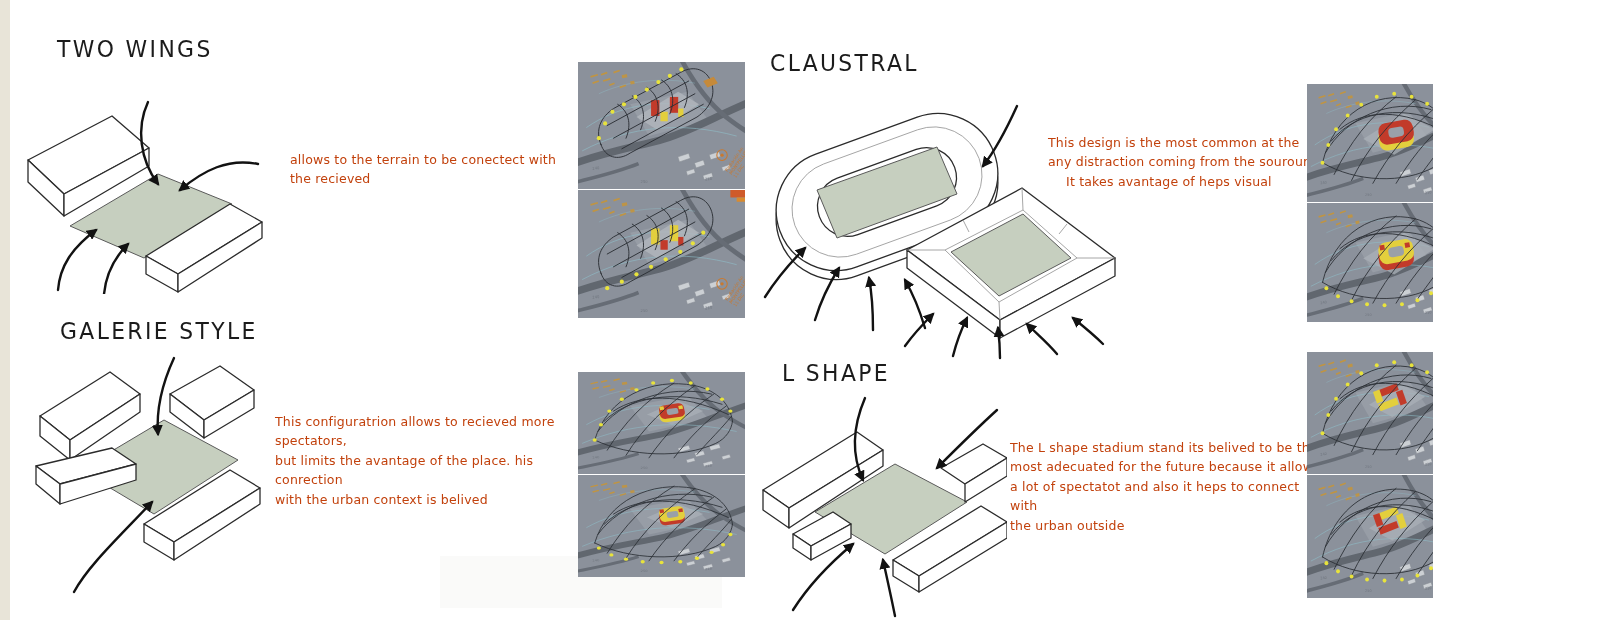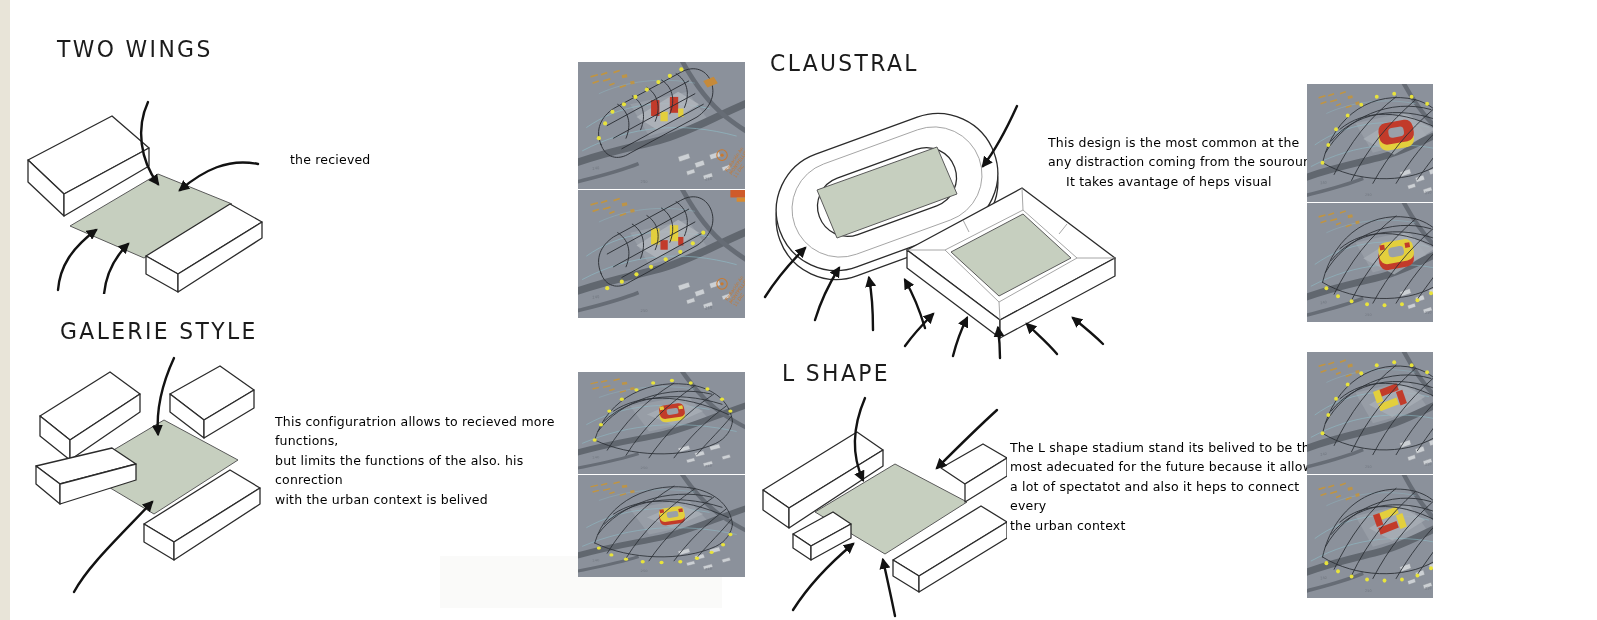--- a/index.html
+++ b/index.html
@@ -2,21 +2,21 @@
 <html><head>
 <meta charset="utf-8">
 <style>
   html,body{margin:0;padding:0;background:#ffffff;}
   .canvas{position:relative;width:1433px;height:620px;background:#ffffff;overflow:hidden;
           font-family:"DejaVu Sans",sans-serif;}
   .left-strip{position:absolute;left:0;top:0;width:10px;height:620px;background:#e8e4d8;}
   .faint-panel{position:absolute;left:440px;top:556px;width:282px;height:52px;background:#fafaf9;}
   .title{position:absolute;font-size:23px;letter-spacing:2.5px;color:#1b1b1b;font-weight:400;
          transform:scaleX(.95);transform-origin:left top;white-space:nowrap;}
-  .desc{position:absolute;font-size:12.5px;color:#000000;line-height:1.55;letter-spacing:.2px;}
+  .desc{position:absolute;font-size:12.5px;color:#c2410c;line-height:1.55;letter-spacing:.2px;}
   .desc .indent{padding-left:18px;}
   .sketch{position:absolute;}
   .map{position:absolute;background:#8b919b;}
   svg{display:block;}
 </style>
 </head>
 <body>
 
 <div class="canvas">
   <div class="left-strip"></div>
@@ -208,20 +208,21 @@
     </g>
     <g stroke="#121212" stroke-width="2.4" fill="none" stroke-linecap="round">
       <path d="M140,4 C128,30 132,62 150,86" marker-end="url(#ah)"></path>
       <path d="M250,66 C220,60 196,72 172,92" marker-end="url(#ah)"></path>
       <path d="M50,192 C52,168 64,150 88,132" marker-end="url(#ah)"></path>
       <path d="M96,196 C98,176 106,160 120,146" marker-end="url(#ah)"></path>
     </g>
   </svg>
 
   <div class="desc" style="left:290px;top:150px;width:290px">
+    <div>allows to the terrain to be conectect with</div>
     <div>the recieved</div>
   </div>
 
   <div class="map" style="left:578px;top:62px;width:167px;height:127px">
     <svg width="100%" height="100%" viewBox="0 0 160 120" preserveAspectRatio="none">
       <use href="#map-base"></use>
         <use href="#g-tw-1"></use>
         <use href="#wire-cyl"></use>
         <use href="#dots-cyl-top"></use>
       <path d="M120,18 l10,-4 l4,6 l-10,4 z" fill="#c68a3a"></path>
@@ -272,22 +273,22 @@
       <path d="M122,172 L152,190 L152,208 L122,190 Z"></path>
       <path d="M152,190 L238,136 L238,152 L152,208 Z"></path>
     </g>
     <g stroke="#121212" stroke-width="2.4" fill="none" stroke-linecap="round">
       <path d="M152,6 C140,32 134,56 136,82" marker-end="url(#ah)"></path>
       <path d="M52,240 C66,214 96,186 130,150" marker-end="url(#ah)"></path>
     </g>
   </svg>
 
   <div class="desc" style="left:275px;top:412px;width:320px">
-    <div>This configuratrion allows to recieved more functions,</div>
-    <div>but limits the functions of the also. his conrection</div>
+    <div>This configuratrion allows to recieved more spectators,</div>
+    <div>but limits the avantage of the place. his conrection</div>
     <div>with the urban context is belived</div>
   </div>
 
   <div class="map" style="left:578px;top:372px;width:167px;height:102px">
     <svg width="100%" height="100%" viewBox="0 0 160 120" preserveAspectRatio="none">
       <use href="#map-base"></use>
         <use href="#g-gal-1"></use>
         <use href="#wire-dome"></use>
         <use href="#dots-top"></use>
     </svg>
@@ -384,22 +385,22 @@
       <path d="M120,6 C108,34 106,62 118,88" marker-end="url(#ah)"></path>
       <path d="M252,18 C230,38 210,58 192,76" marker-end="url(#ah)"></path>
       <path d="M48,218 C62,196 84,172 108,152" marker-end="url(#ah)"></path>
       <path d="M150,224 C146,204 142,186 138,168" marker-end="url(#ah)"></path>
     </g>
   </svg>
 
   <div class="desc" style="left:1010px;top:438px;width:310px">
     <div>The L shape stadium stand its belived to be the</div>
     <div>most adecuated for the future because it allows</div>
-    <div>a lot of spectatot and also it heps to connect every</div>
-    <div>the urban context</div>
+    <div>a lot of spectatot and also it heps to connect with</div>
+    <div>the urban outside</div>
   </div>
 
   <div class="map" style="left:1307px;top:352px;width:155px;height:122px">
     <svg width="100%" height="100%" viewBox="0 0 160 120" preserveAspectRatio="none">
       <use href="#map-base"></use>
         <use href="#g-l-1"></use>
         <use href="#wire-dome"></use>
         <use href="#dots-top"></use>
     </svg>
   </div>

